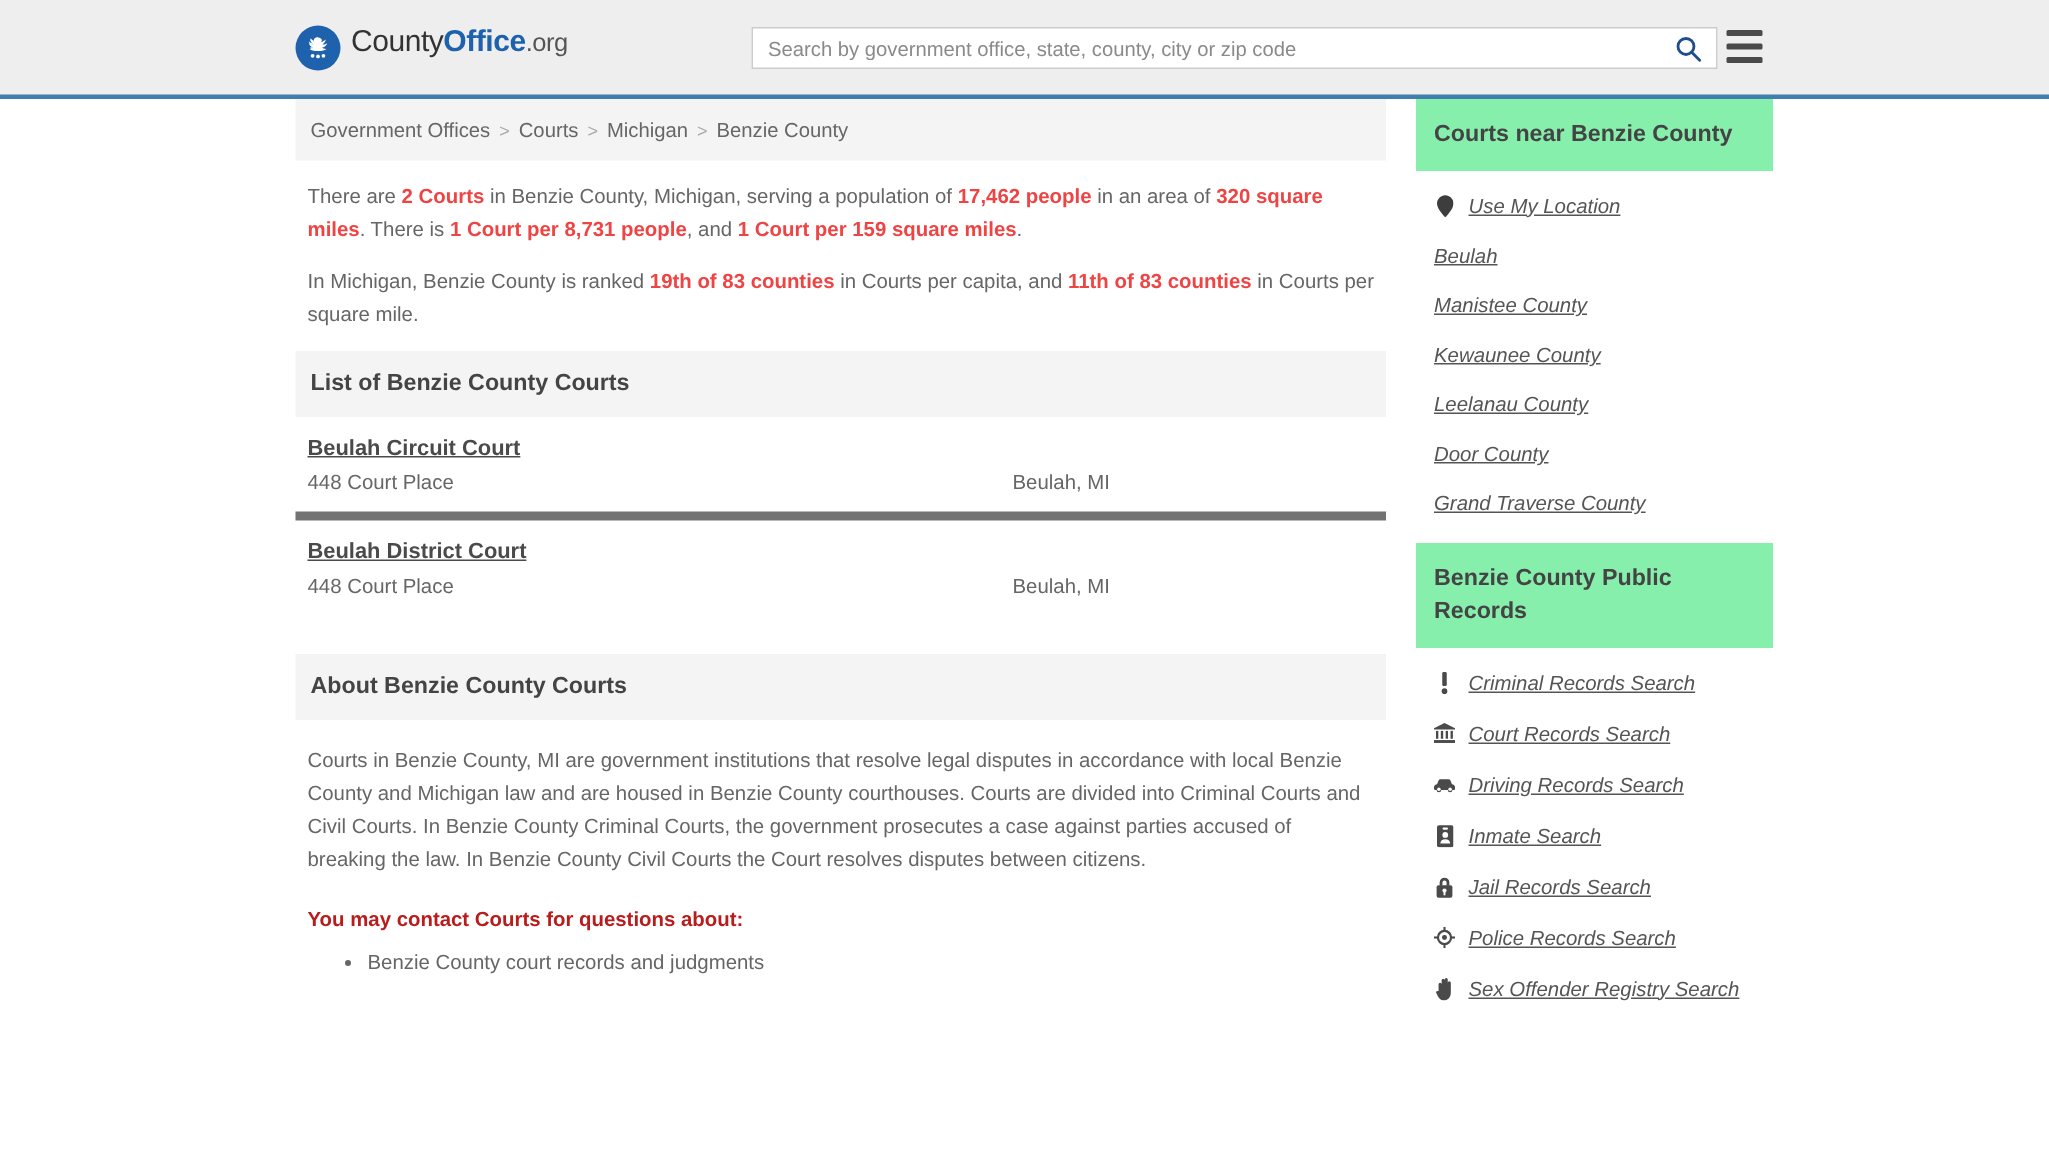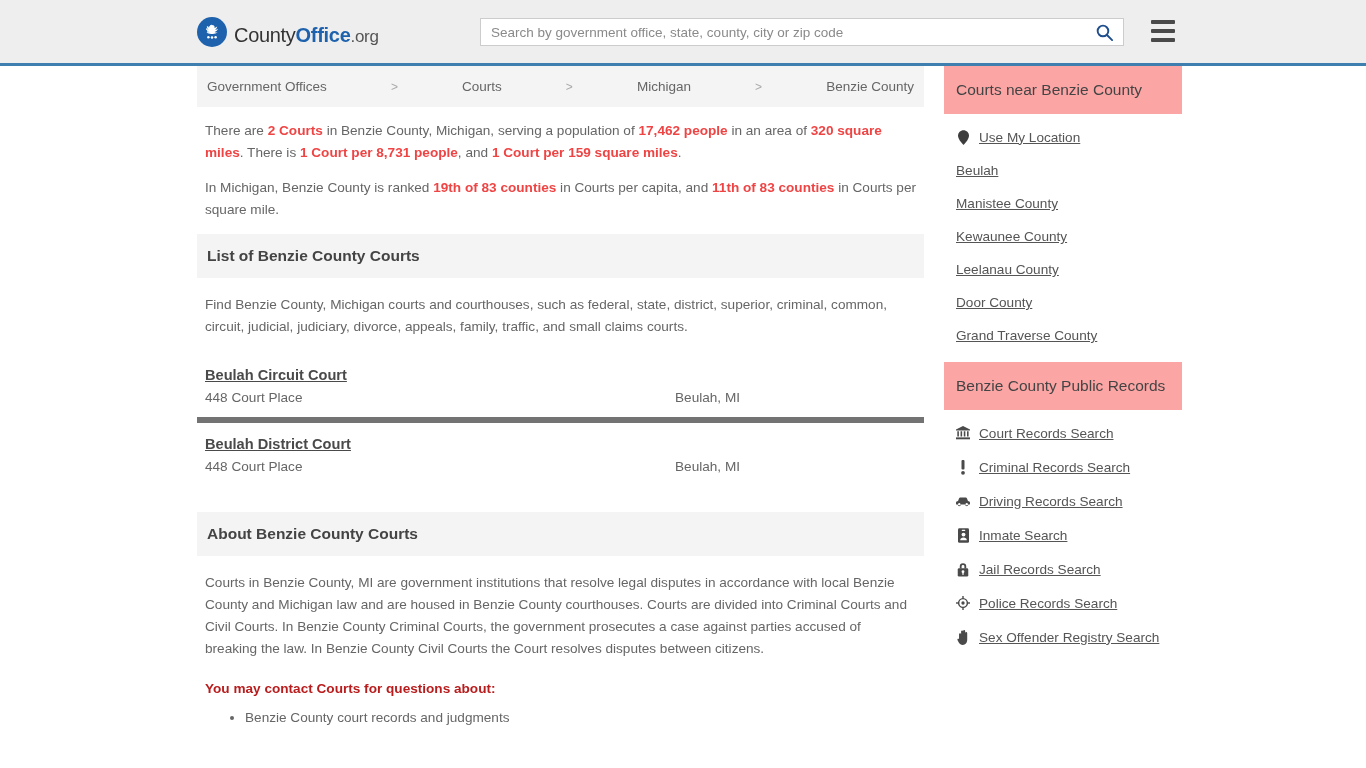--- a/index.html
+++ b/index.html
@@ -16,21 +16,21 @@
   .site-header {
     height: 66px;
     background: #eeeeee;
     border-bottom: 3px solid #3f7fb0;
     display: flex;
     align-items: center;
     position: relative;
   }
   .brand {
     display: flex;
-    align-items: flex-end;
+    align-items: flex-start;
     margin-left: 197px;
     gap: 7px;
     text-decoration: none;
   }
   .brand-mark {
     width: 30px; height: 30px;
     border-radius: 50%;
     background: #1e62ad;
     display: flex; align-items: center; justify-content: center;
     flex-direction: column;
@@ -42,21 +42,21 @@
     letter-spacing: -0.3px;
     color: #333333;
     white-space: nowrap;
   }
   .brand-text .b-office { color: #1e62ad; font-weight: bold; }
   .brand-text .b-county { color: #333333; }
   .brand-text .b-org { color: #555555; font-size: 17px; }
 
   .search-wrap {
     position: absolute;
-    left: 480px;
+    left: 501px;
     top: 18px;
     width: 644px;
     height: 28px;
     background: #ffffff;
     border: 1px solid #cccccc;
     display: flex;
     align-items: center;
   }
   .search-input {
     border: 0;
@@ -125,21 +125,20 @@
     color: #444444;
   }
   .breadcrumb {
     background: #f4f4f4;
     padding: 13px 10px;
     font-size: 13.5px;
     display: flex;
     align-items: center;
     gap: 6px;
     flex-wrap: wrap;
-    justify-content: space-between;
   }
   .breadcrumb a {
     color: #666666;
     text-decoration: none;
   }
   .breadcrumb .sep { color: #aaaaaa; font-size: 12px; }
   .breadcrumb .current { color: #666666; }
 
   .body-text {
     font-size: 13.6px;
@@ -193,33 +192,34 @@
   .court-line {
     display: flex;
     font-size: 13.6px;
     color: #666666;
   }
   .court-addr { width: 470px; }
   .court-city { }
 
   
   .side-head {
-    background: #fca5a5;
+    background: #86efac;
     padding: 13px 12px;
     font-size: 15.5px;
-    font-weight: normal;
+    font-weight: bold;
     color: #444444;
     line-height: 22px;
   }
   .side-list { padding: 6px 0 10px 0; }
   .side-item {
     display: flex;
     align-items: center;
     gap: 9px;
     padding: 9px 12px 9px 12px;
+    font-style: italic;
   }
   .side-item a {
     font-size: 13.6px;
     color: #555555;
     text-decoration: underline;
     cursor: pointer;
   }
   .side-icon {
     width: 14px;
     height: 16px;
@@ -283,23 +283,20 @@
           <span class="sep">&gt;</span>
           <span class="current">Benzie County</span>
         </div>
 
       <div class="body-text">
         <p id="stats-p1"><span>There are </span><b>2 Courts</b><span> in Benzie County, Michigan, serving a population of </span><b>17,462 people</b><span> in an area of </span><b>320 square miles</b><span>. There is </span><b>1 Court per 8,731 people</b><span>, and </span><b>1 Court per 159 square miles</b><span>.</span></p>
         <p id="stats-p2"><span>In Michigan, Benzie County is ranked </span><b>19th of 83 counties</b><span> in Courts per capita, and </span><b>11th of 83 counties</b><span> in Courts per square mile.</span></p>
       </div>
 
       <div class="panel-head">List of Benzie County Courts</div>
-      <div class="section-body">
-        <p>Find Benzie County, Michigan courts and courthouses, such as federal, state, district, superior, criminal, common, circuit, judicial, judiciary, divorce, appeals, family, traffic, and small claims courts.</p>
-      </div>
       <div id="court-rows">
           <div class="court-row"><a class="court-name" href="#">Beulah Circuit Court</a><div class="court-line">
               <div class="court-addr">448 Court Place</div>
               <div class="court-city">Beulah, MI</div>
             </div></div>
           <div class="court-row"><a class="court-name" href="#">Beulah District Court</a><div class="court-line">
               <div class="court-addr">448 Court Place</div>
               <div class="court-city">Beulah, MI</div>
             </div></div>
         </div>
@@ -345,42 +342,42 @@
           </div>
           <div class="side-item no-icon">
             <a href="#">Grand Traverse County</a>
           </div>
         </div>
 
       <div class="side-head">Benzie County Public Records</div>
       <div class="side-list" id="records-list">
           <div class="side-item">
             <span class="side-icon">
+              <svg width="6" height="15" viewBox="0 0 6 16">
+                <rect x="1.4" y="0" width="3.2" height="10" rx="1" fill="#4a4a4a"></rect>
+                <circle cx="3" cy="13.6" r="2" fill="#4a4a4a"></circle>
+              </svg>
+            </span>
+            <a href="#">Criminal Records Search</a>
+          </div>
+          <div class="side-item">
+            <span class="side-icon">
               <svg width="14" height="14" viewBox="0 0 16 16">
                 <path d="M8 0L0 4v1h16V4L8 0z" fill="#4a4a4a"></path>
                 <rect x="1.5" y="6" width="1.8" height="6" fill="#4a4a4a"></rect>
                 <rect x="5.2" y="6" width="1.8" height="6" fill="#4a4a4a"></rect>
                 <rect x="8.9" y="6" width="1.8" height="6" fill="#4a4a4a"></rect>
                 <rect x="12.6" y="6" width="1.8" height="6" fill="#4a4a4a"></rect>
                 <rect x="0" y="13" width="16" height="2.2" fill="#4a4a4a"></rect>
               </svg>
             </span>
             <a href="#">Court Records Search</a>
           </div>
           <div class="side-item">
             <span class="side-icon">
-              <svg width="6" height="15" viewBox="0 0 6 16">
-                <rect x="1.4" y="0" width="3.2" height="10" rx="1" fill="#4a4a4a"></rect>
-                <circle cx="3" cy="13.6" r="2" fill="#4a4a4a"></circle>
-              </svg>
-            </span>
-            <a href="#">Criminal Records Search</a>
-          </div>
-          <div class="side-item">
-            <span class="side-icon">
               <svg width="16" height="11" viewBox="0 0 18 12">
                 <path d="M2.6 5.2L4 1.8A1.6 1.6 0 0 1 5.5 .8h7A1.6 1.6 0 0 1 14 1.8l1.4 3.4c1.4.3 2.6 1 2.6 2.3v1.6c0 .5-.4.9-.9.9h-1.3a2 2 0 0 1-4 0H6.2a2 2 0 0 1-4 0H.9A.9.9 0 0 1 0 9.1V7.5c0-1.3 1.2-2 2.6-2.3z" fill="#4a4a4a"></path>
                 <circle cx="4.2" cy="9.4" r="1.5" fill="#ffffff"></circle>
                 <circle cx="13.8" cy="9.4" r="1.5" fill="#ffffff"></circle>
               </svg>
             </span>
             <a href="#">Driving Records Search</a>
           </div>
           <div class="side-item">
             <span class="side-icon">

